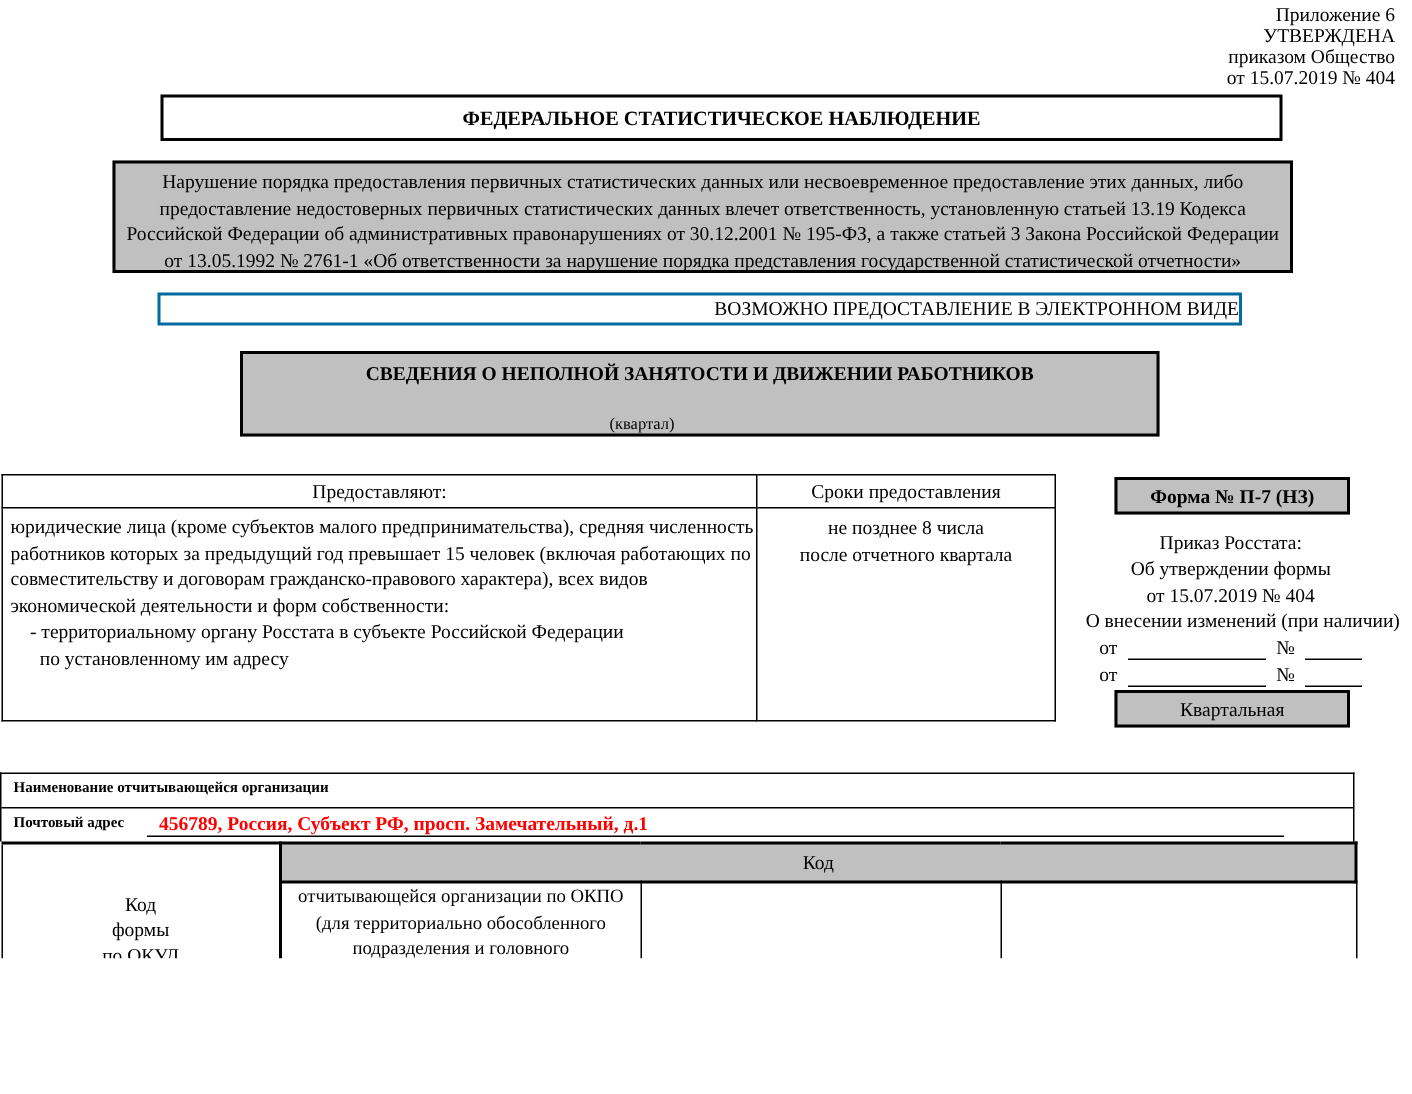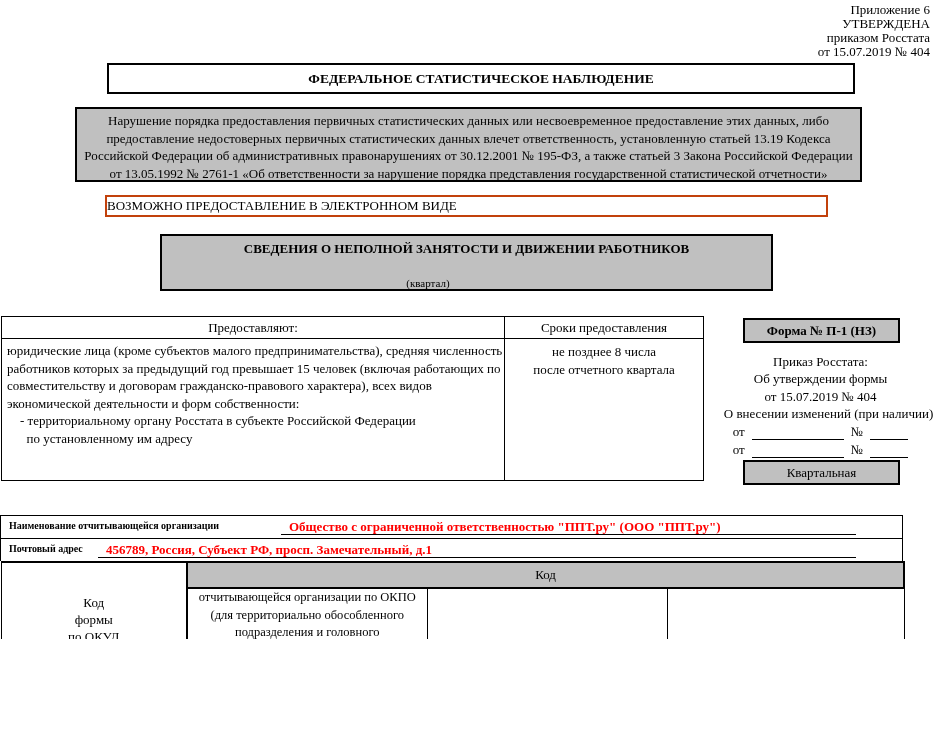--- a/index.html
+++ b/index.html
@@ -19,21 +19,21 @@
                border:2px solid #000; font-weight:bold; font-size:13.5px;
                text-align:center; line-height:27px; }
 
   
   .warning-box { position:absolute; left:75px; top:107px; width:787px; height:75px;
                  border:2px solid #000; background:#c0c0c0; text-align:center;
                  font-size:13px; line-height:17.6px; padding-top:3px;font-family:Liberation Serif, serif; }
 
   
   .electronic-box { position:absolute; left:105px; top:195px; width:723px; height:22px;
-                    border:2px solid #c2410c; text-align:left; font-size:13px; line-height:18px; }
+                    border:2px solid #0369a1; text-align:right; font-size:13px; line-height:18px; }
 
   
   .report-box { position:absolute; left:160px; top:234px; width:613px; height:57px;
                 border:2px solid #000; background:#c0c0c0; }
   .report-title { position:absolute; left:0; top:5px; width:100%; text-align:center;
                   font-weight:bold; font-size:13px; }
   .report-period { position:absolute; left:190px; top:23px; font-size:13px; white-space:nowrap; }
   .blank { display:inline-block; border-bottom:1px solid #000; text-align:center;
            vertical-align:bottom; position:relative; height:16px; }
   .blank.period { width:112px; margin:0 4px; }
@@ -91,21 +91,21 @@
   .codes-table td.val { height:18px; border:2px solid #000; position:relative; font-size:12.5px; }
 </style>
 </head>
 <body>
 
 <div class="page">
 
   <div class="corner">
     <div>Приложение 6</div>
     <div>УТВЕРЖДЕНА</div>
-    <div>приказом Росстата</div>
+    <div>приказом Общество</div>
     <div>от 15.07.2019 № 404</div>
   </div>
 
   <div class="title-box">ФЕДЕРАЛЬНОЕ СТАТИСТИЧЕСКОЕ НАБЛЮДЕНИЕ</div>
 
   <div class="warning-box pre">Нарушение порядка предоставления первичных статистических данных или несвоевременное предоставление этих данных, либо
 предоставление недостоверных первичных статистических данных влечет ответственность, установленную статьей 13.19 Кодекса
 Российской Федерации об административных правонарушениях от 30.12.2001 № 195-ФЗ, а также статьей 3 Закона Российской Федерации
 от 13.05.1992 № 2761-1 «Об ответственности за нарушение порядка представления государственной статистической отчетности»</div>
 
@@ -133,21 +133,21 @@
 экономической деятельности и форм собственности:
     - территориальному органу Росстата в субъекте Российской Федерации
       по установленному им адресу</td>
       <td class="body2 pre">не позднее 8 числа
 после отчетного квартала</td>
     </tr>
   </tbody>
     </table>
 
   <div class="form-panel">
-    <div class="form-name-box">Форма № П-1 (НЗ)</div>
+    <div class="form-name-box">Форма № П-7 (НЗ)</div>
     <div class="fp-line fp-l1">Приказ Росстата:</div>
     <div class="fp-line fp-l2">Об утверждении формы</div>
     <div class="fp-line fp-l3">от 15.07.2019 № 404</div>
     <div class="fp-line fp-l4">О внесении изменений (при наличии)</div>
     <div class="ot-row ot-1">
       <span>от</span>
       <span class="blank2"></span>
       <span>№</span>
       <span class="blank3"></span>
     </div>
@@ -156,21 +156,20 @@
       <span class="blank2"></span>
       <span>№</span>
       <span class="blank3"></span>
     </div>
     <div class="periodicity-box">Квартальная</div>
   </div>
 
   <div class="org-block">
     <div class="org-row r1">
       <span class="org-label">Наименование отчитывающейся организации</span>
-      <span class="value-line name"><span class="red">Общество с ограниченной ответственностью "ППТ.ру" (ООО "ППТ.ру")</span></span>
     </div>
     <div class="org-divider"></div>
     <div class="org-row r2">
       <span class="org-label">Почтовый адрес</span>
       <span class="value-line addr"><span class="red">456789, Россия, Субъект РФ, просп. Замечательный, д.1</span></span>
     </div>
   </div>
 
   <table class="codes-table">
     <colgroup>

